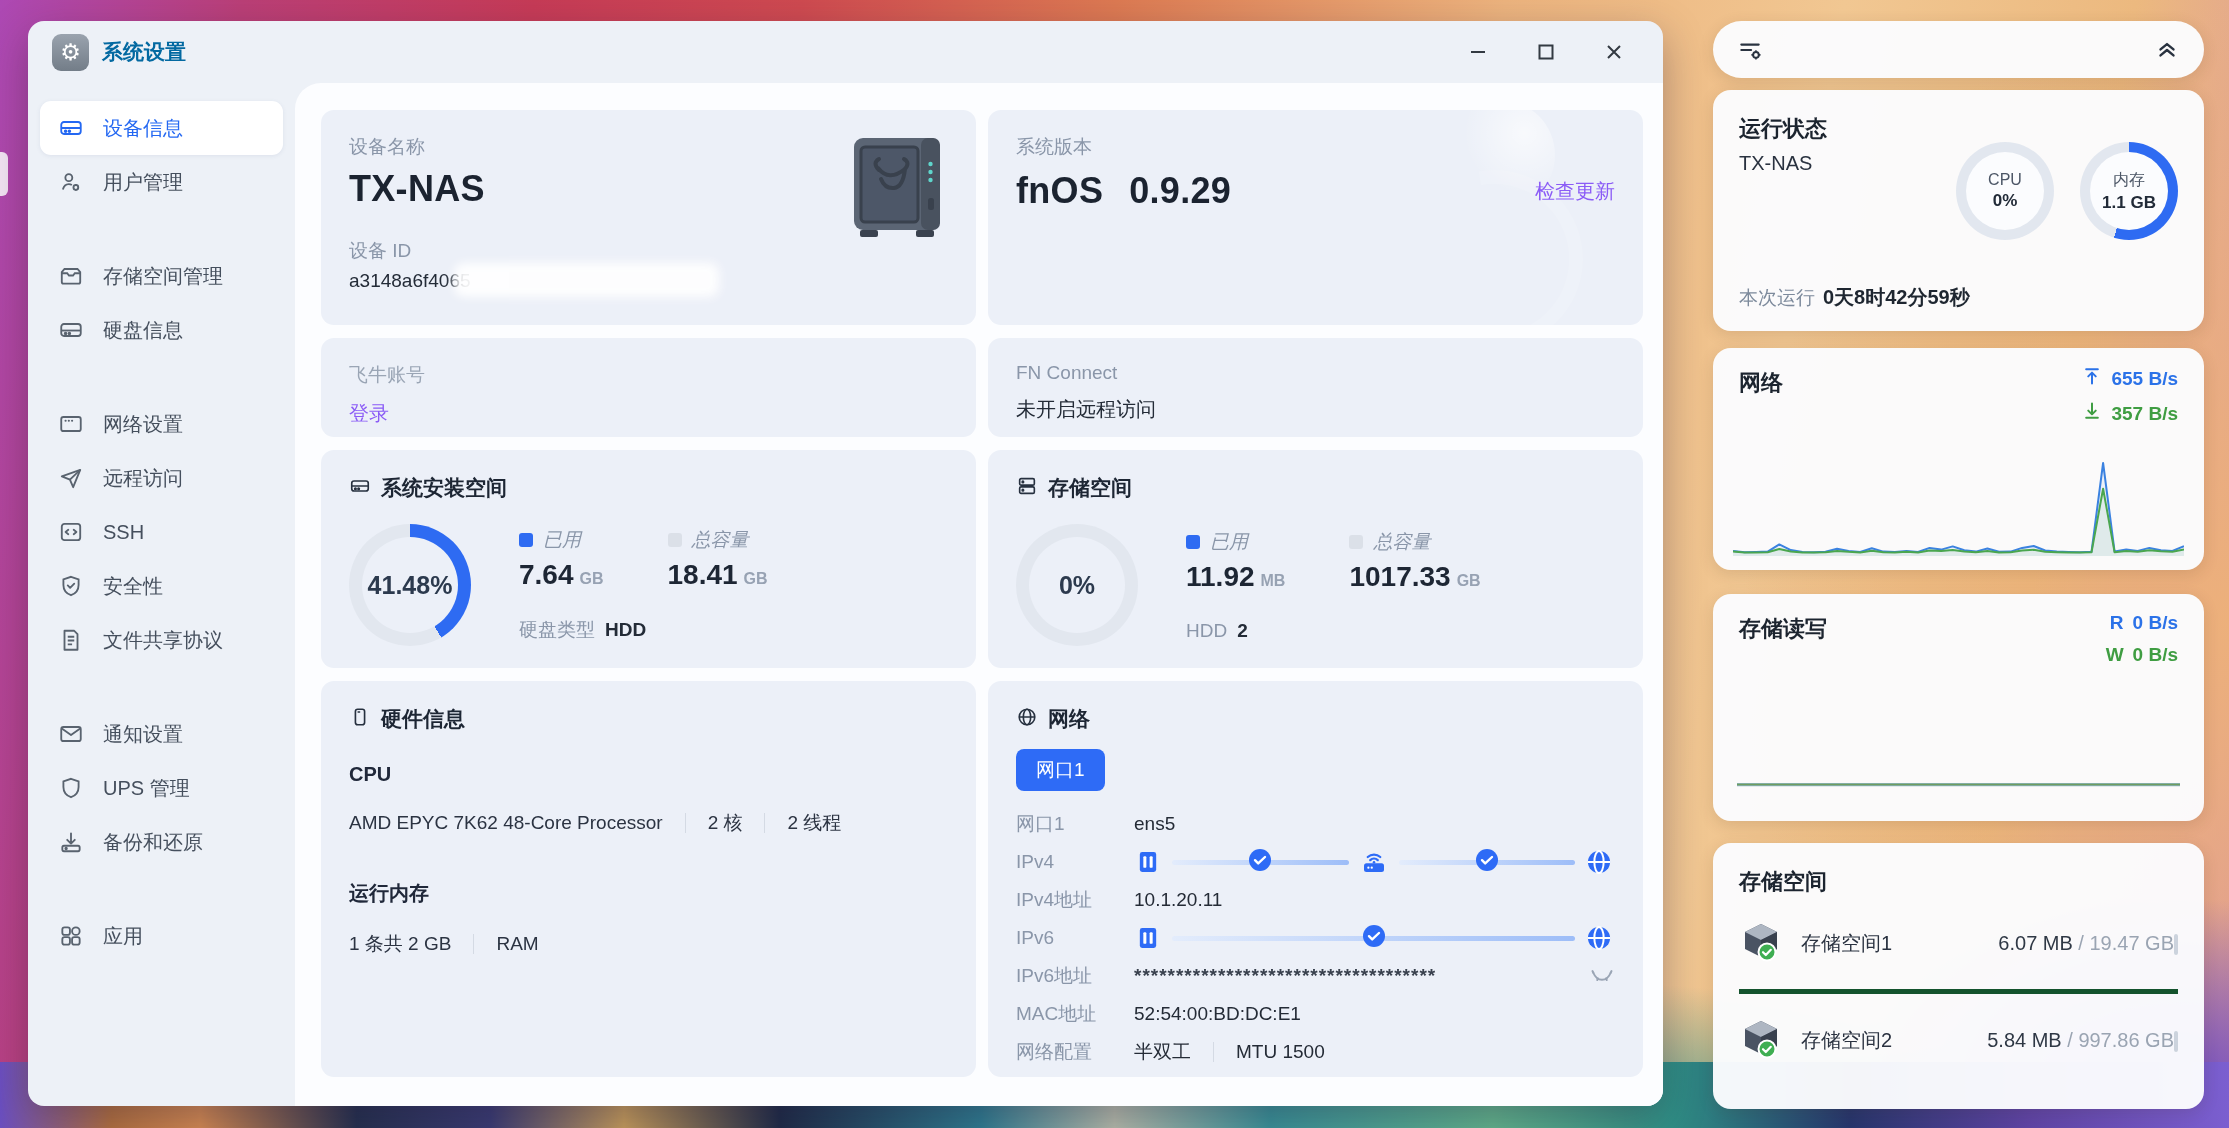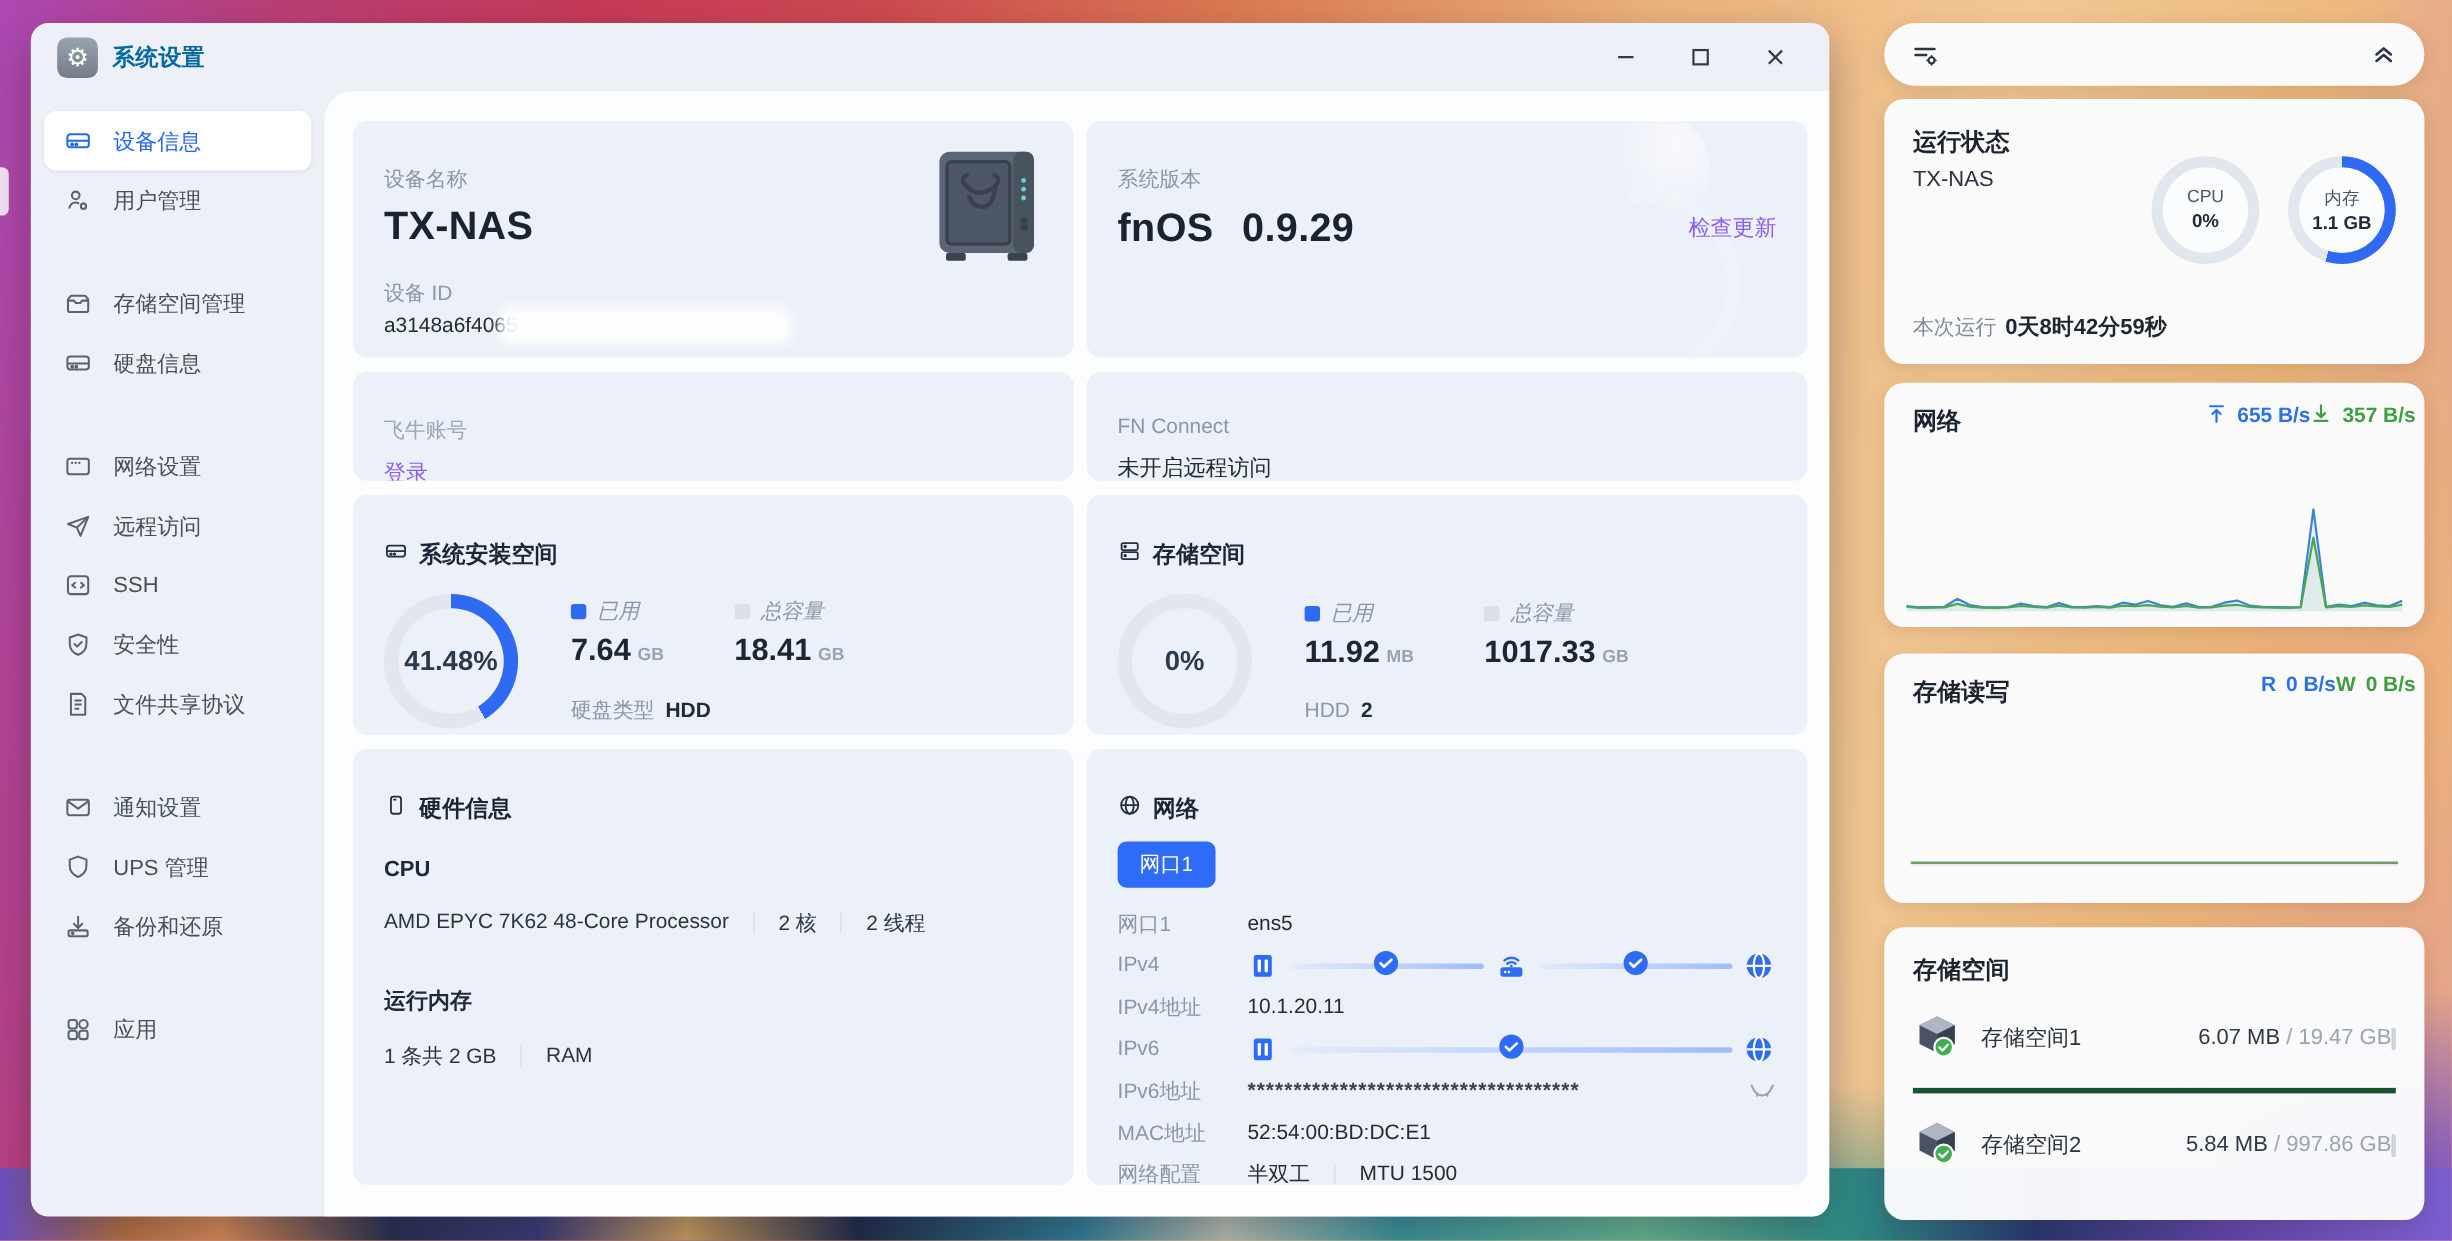--- a/index.html
+++ b/index.html
@@ -32,21 +32,21 @@
   .sidebar{position:absolute;left:0;top:62px;width:267px;bottom:0;padding:18px 12px 0 12px;box-sizing:border-box;}
   .side-item{display:flex;align-items:center;height:54px;border-radius:11px;padding:0 10px 0 18px;color:#454f5d;font-size:20px;cursor:pointer;}
   .side-item .si-icon{width:26px;height:26px;margin-right:19px;flex:0 0 auto;color:#59636f;}
   .side-item.active{background:#ffffff;color:#2468f2;box-shadow:0 1px 4px rgba(80,100,140,.10);}
   .side-item.active .si-icon{color:#2468f2;}
   .side-gap{margin-top:40px;}
 
   
   .content{position:absolute;left:267px;top:62px;right:0;bottom:0;background:#fcfdff;border-top-left-radius:26px;padding:27px 20px 26px 26px;box-sizing:border-box;}
   .grid{display:grid;grid-template-columns:1fr 1fr;grid-template-rows:215px 99px 218px 396px;gap:13px 12px;height:100%;}
-  .card{background:#ecf0f8;border-radius:13px;padding:40px 28px;box-sizing:border-box;position:relative;overflow:hidden;}
+  .card{background:#ecf0f8;border-radius:13px;padding:24px 28px;box-sizing:border-box;position:relative;overflow:hidden;}
   .lab{color:#8a96a9;font-size:19px;}
   .val{color:#232b37;font-size:19px;}
   .big{font-size:36px;font-weight:700;color:#1b2330;letter-spacing:.3px;}
   .link{color:#8b5cf6;font-size:20px;cursor:pointer;}
 
   
   .dev-id-wrap{position:relative;margin-top:6px;width:480px;}
   .redact{position:absolute;left:105px;top:-7px;width:265px;height:34px;background:#ffffff;opacity:.93;filter:blur(5px);border-radius:10px;}
   .nas-art{position:absolute;right:28px;top:26px;}
 
@@ -97,21 +97,21 @@
   .rp-title{font-size:22px;font-weight:700;color:#1c242f;}
   .rp-dev{margin-top:8px;font-size:20px;color:#2a3240;}
   .gauges{position:absolute;right:26px;top:52px;display:flex;gap:26px;}
   .gauge{position:relative;width:98px;height:98px;border-radius:50%;}
   .gauge .hole{position:absolute;inset:10px;border-radius:50%;background:#fbfcfe;display:flex;flex-direction:column;align-items:center;justify-content:center;}
   .gauge .g-lab{font-size:16px;color:#4c5666;}
   .gauge .g-val{font-size:17px;font-weight:700;color:#222b38;margin-top:2px;}
   .rp-uptime{position:absolute;left:26px;bottom:20px;font-size:19px;color:#7d8a9c;}
   .rp-uptime b{color:#1e2630;font-size:20px;margin-left:8px;}
   .rp-net{top:348px;height:222px;padding:20px 26px;}
-  .rates{position:absolute;right:8px;top:18px;display:flex;flex-direction:row;align-items:flex-end;}
+  .rates{position:absolute;right:26px;top:18px;display:flex;flex-direction:column;align-items:flex-end;gap:10px;}
   .rate{display:flex;align-items:center;gap:9px;font-size:19px;font-weight:700;}
   .rate.up{color:#2b72e8;}
   .rate.down{color:#3f9d42;}
   .chart-svg{position:absolute;left:20px;right:20px;bottom:14px;width:451px;height:105px;}
   .rp-io{top:594px;height:227px;padding:20px 26px;}
   .io-svg{position:absolute;left:24px;right:24px;bottom:34px;width:443px;height:60px;}
   .rp-pools{top:843px;height:266px;padding:24px 26px;}
   .pool-row{display:flex;align-items:center;height:92px;}
   .pool-row + .pool-row{border-top:5px solid #14532d;}
   .pool-icon{flex:0 0 auto;margin-right:18px;}

